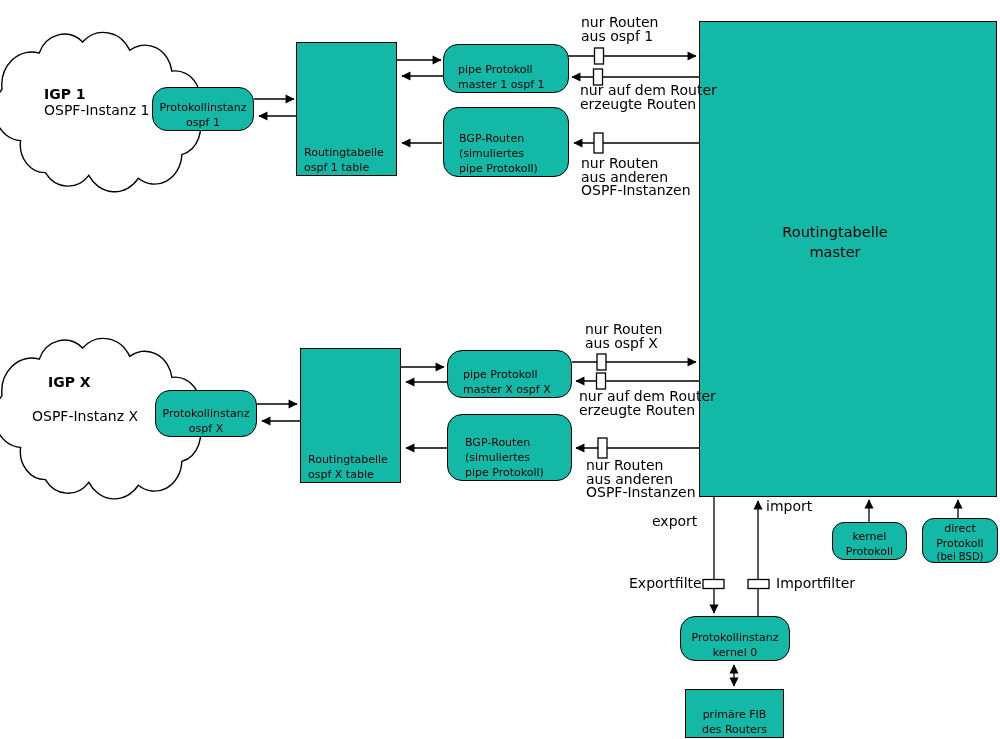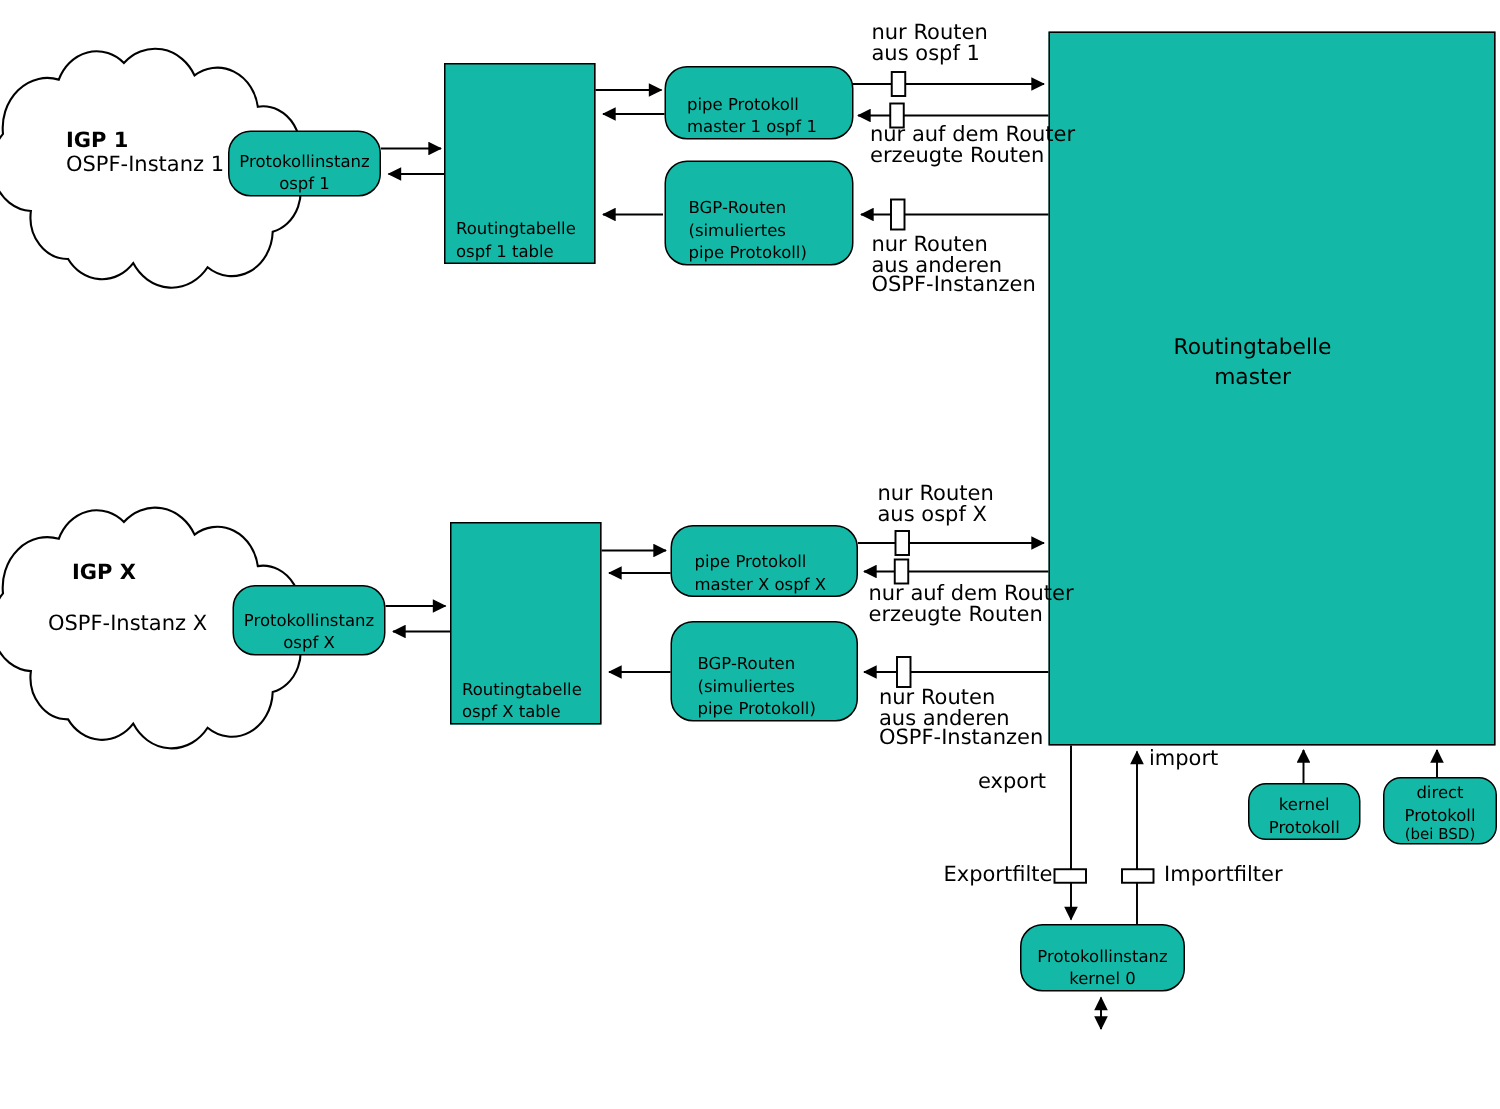--- a/index.html
+++ b/index.html
@@ -102,20 +102,24 @@
 
   <div class="lbl" style="left:652px;top:515px;">export</div>
   <div class="lbl" style="left:766px;top:500px;">import</div>
   <div class="lbl" style="left:629px;top:577px;">Exportfilter</div>
   <div class="lbl" style="left:776px;top:577px;">Importfilter</div>
 
   <div class="box rounded" style="left:680px;top:616px;width:110px;height:45px;">
     <span>Protokollinstanz
 kernel 0</span>
   </div>
+  <div class="box" style="left:685px;top:689px;width:99px;height:49px;">
+    <span>primäre FIB
+des Routers</span>
+  </div>
   <div class="box r12" style="left:832px;top:522px;width:75px;height:38px;">
     <span>kernel
 Protokoll</span>
   </div>
   <div class="box r12" style="left:922px;top:518px;width:76px;height:45px;">
     <span>direct
 Protokoll</span>
     <span class="note">(bei BSD)</span>
   </div>
 

